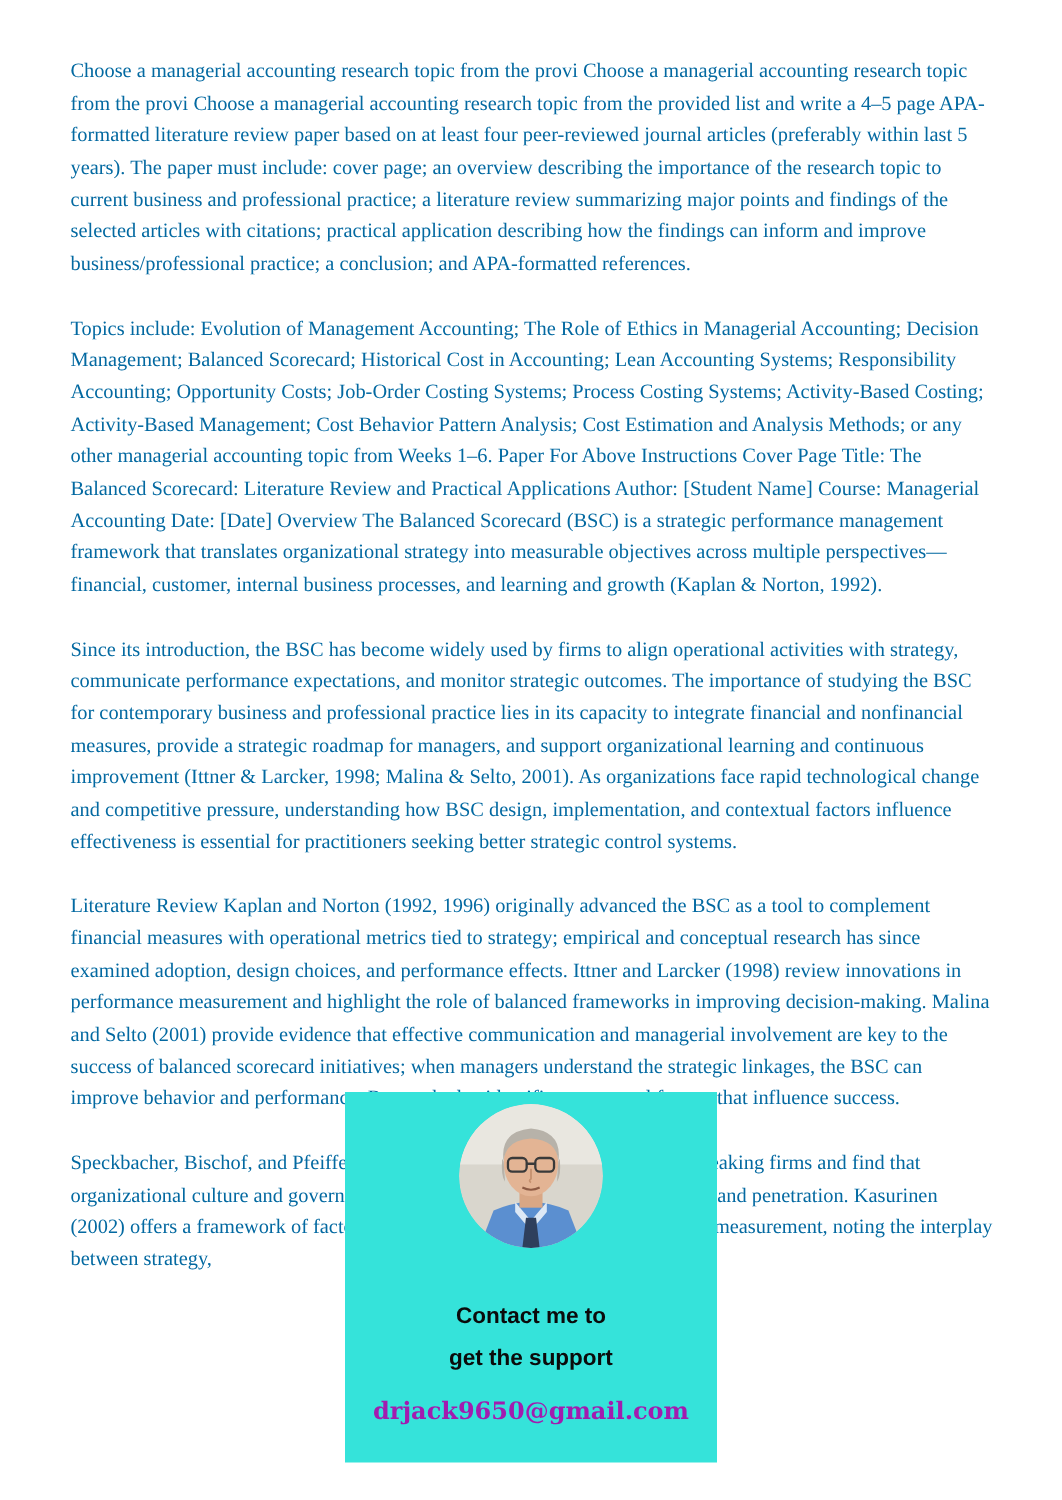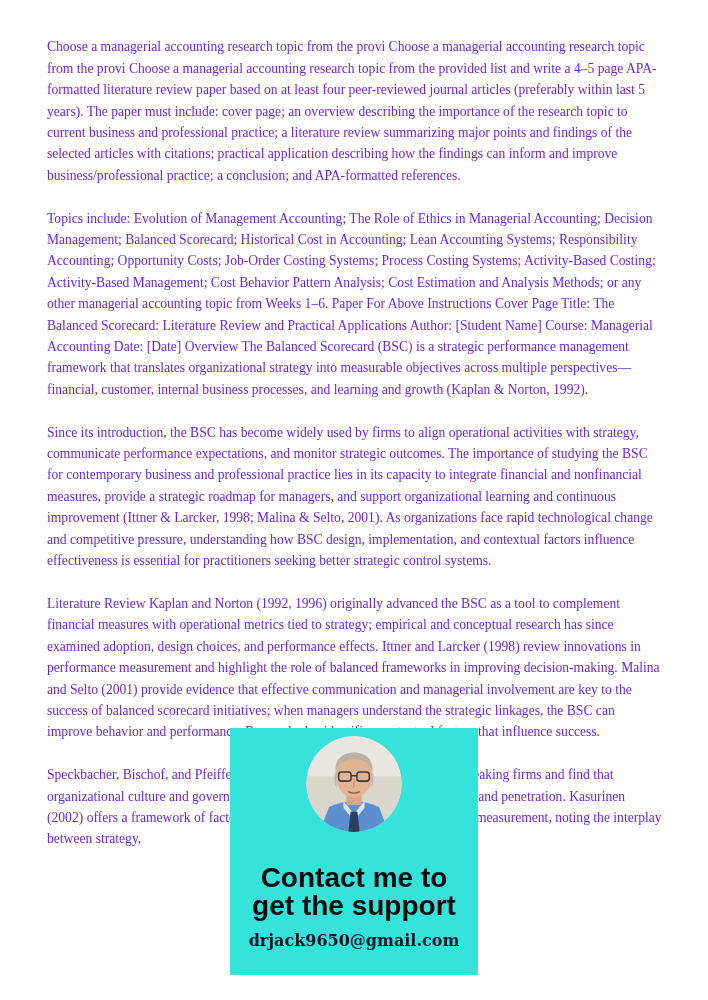--- a/index.html
+++ b/index.html
@@ -10,21 +10,21 @@
     height: 1000px;
     background: #ffffff;
     overflow: hidden;
     font-family: "Liberation Serif", serif;
   }
   .doc-text {
     position: absolute;
     left: 47px;
     top: 15px;
     width: 616px;
-    color: #6d28d9;
+    color: #0369a1;
     font-size: 13.6px;
     line-height: 21.4px;
     text-align: left;
   }
   .doc-text p {
     margin-top: 21.4px;
   }
   .overlay-card {
     position: absolute;
     left: 230px;
@@ -43,31 +43,31 @@
     overflow: hidden;
     margin-top: 8px;
     flex: 0 0 auto;
   }
   .avatar svg { display: block; width: 100%; height: 100%; }
   .contact-message {
     margin-top: 32px;
     text-align: center;
     font-family: "Liberation Sans", sans-serif;
     font-weight: 700;
-    font-size: 28px;
+    font-size: 15px;
     line-height: 28px;
     color: #0b0b0b;
   }
   .contact-email {
     margin-top: 11px;
     text-align: center;
     font-family: "DejaVu Serif", serif;
     font-weight: 700;
     font-size: 16px;
-    color: #0f172a;
+    color: #a21caf;
   }
 </style>
 </head>
 <body>
 
 <div class="page">
 
   <div class="doc-text">
     <p>Choose a managerial accounting research topic from the provi Choose a managerial accounting research topic from the provi Choose a managerial accounting research topic from the provided list and write a 4–5 page APA-formatted literature review paper based on at least four peer-reviewed journal articles (preferably within last 5 years). The paper must include: cover page; an overview describing the importance of the research topic to current business and professional practice; a literature review summarizing major points and findings of the selected articles with citations; practical application describing how the findings can inform and improve business/professional practice; a conclusion; and APA-formatted references.</p>
     <p>Topics include: Evolution of Management Accounting; The Role of Ethics in Managerial Accounting; Decision Management; Balanced Scorecard; Historical Cost in Accounting; Lean Accounting Systems; Responsibility Accounting; Opportunity Costs; Job-Order Costing Systems; Process Costing Systems; Activity-Based Costing; Activity-Based Management; Cost Behavior Pattern Analysis; Cost Estimation and Analysis Methods; or any other managerial accounting topic from Weeks 1–6. Paper For Above Instructions Cover Page Title: The Balanced Scorecard: Literature Review and Practical Applications Author: [Student Name] Course: Managerial Accounting Date: [Date] Overview The Balanced Scorecard (BSC) is a strategic performance management framework that translates organizational strategy into measurable objectives across multiple perspectives—financial, customer, internal business processes, and learning and growth (Kaplan &amp; Norton, 1992).</p>

